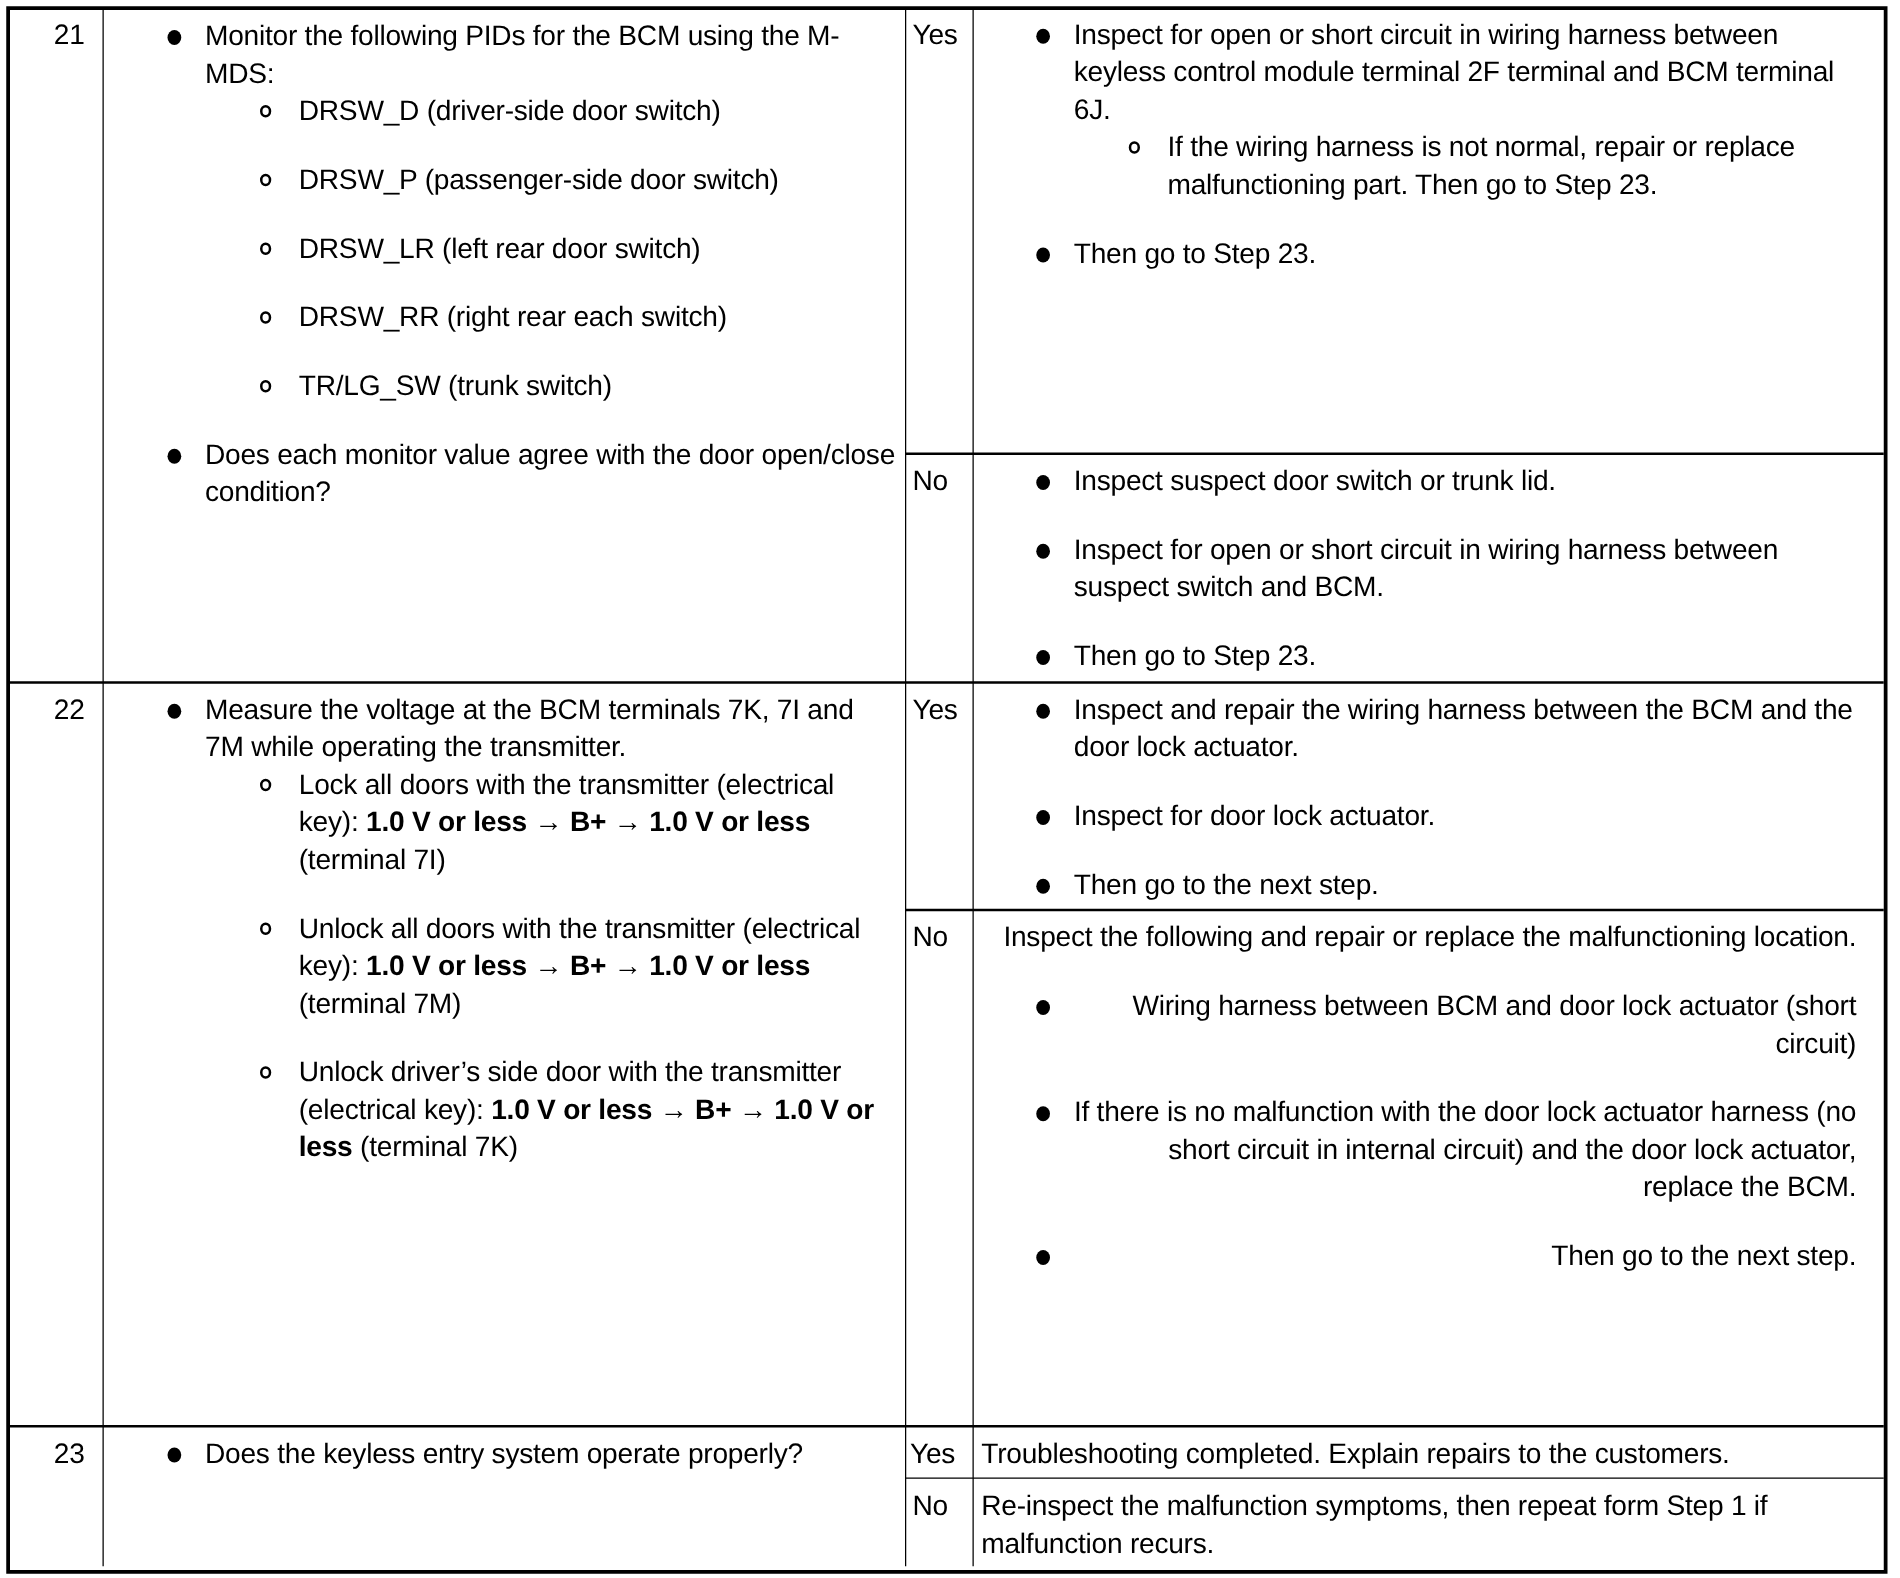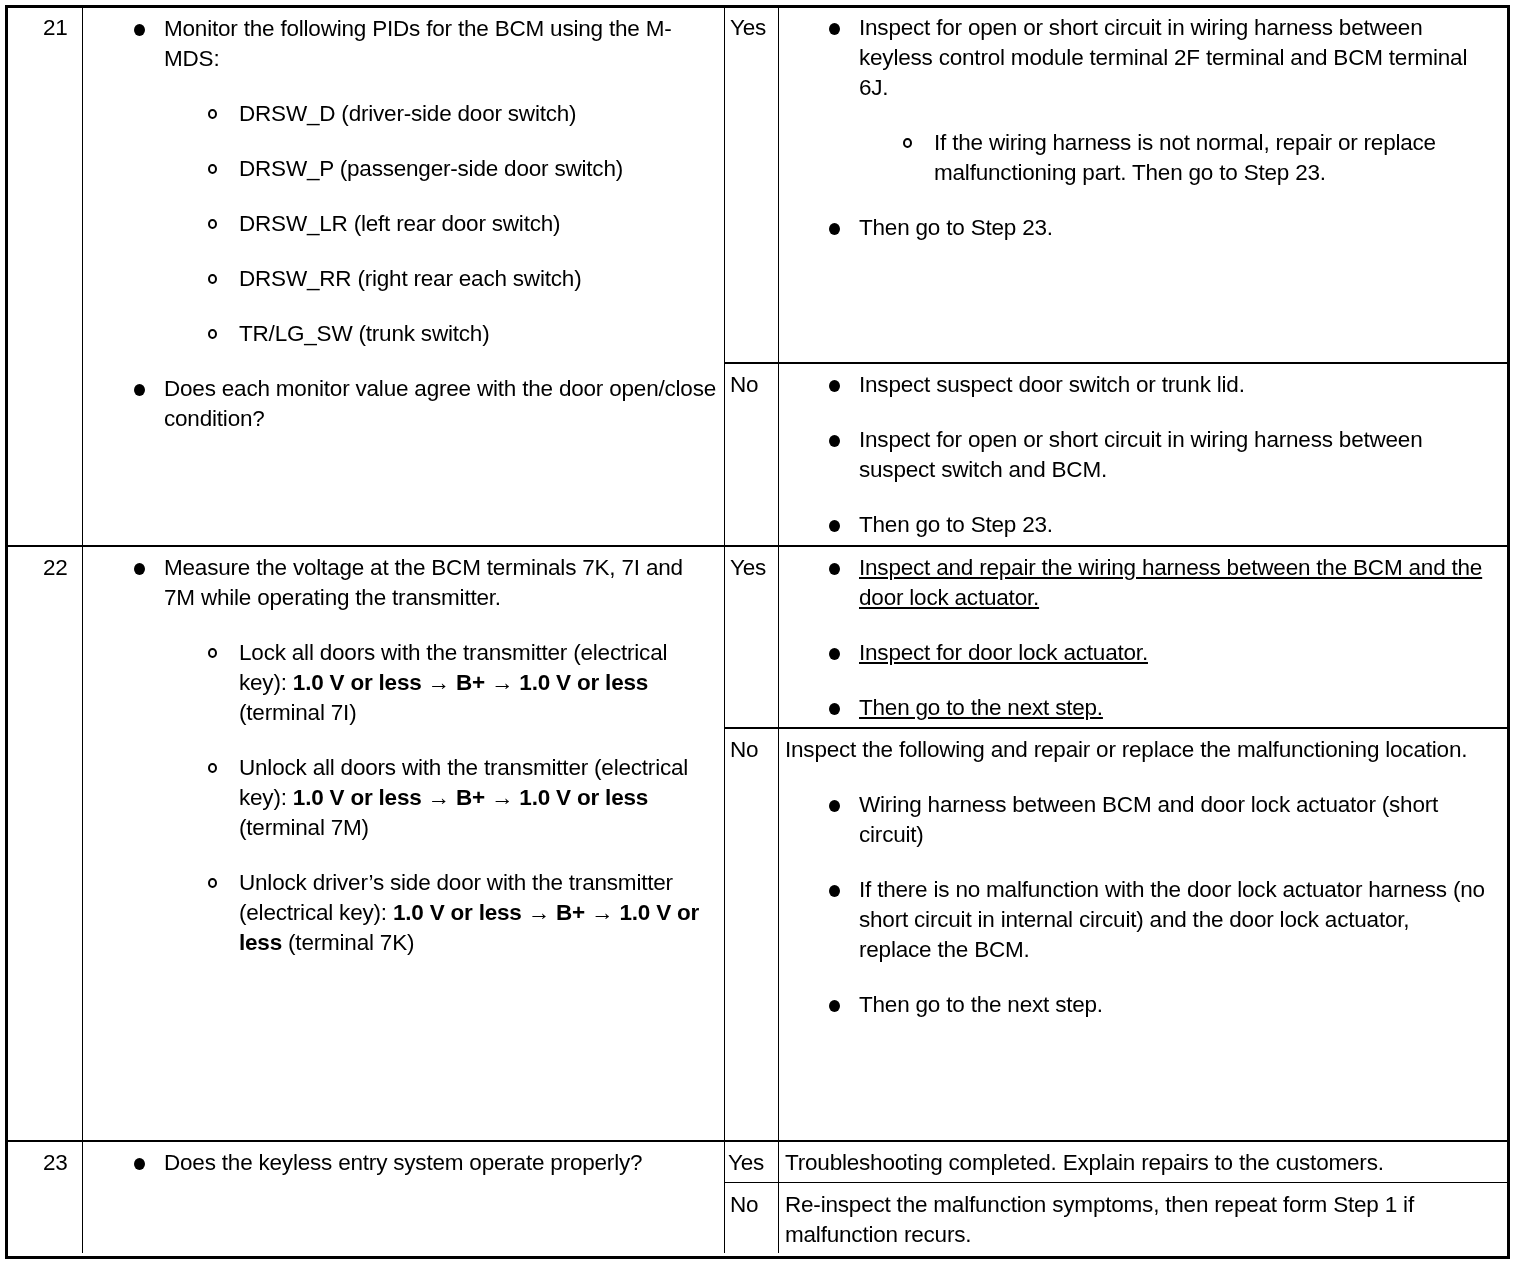--- a/index.html
+++ b/index.html
@@ -16,21 +16,21 @@
   .cell { position: absolute; line-height: 30px; }
   .stepno { left: 6px; margin-left: 31px; }
   .ans { left: 3px; }
   ul.l1, ul.l2 { list-style: none; margin: 0; padding: 0; }
   ul.l1 > li { position: relative; padding-left: 81px; margin-bottom: 25px; }
   ul.l1 > li:last-child { margin-bottom: 0; }
   ul.l1 > li > .b1 {
     position: absolute; left: 51px; top: 10px; width: 11px; height: 12px;
     border-radius: 50%; background: #000;
   }
-  ul.l2 { margin-top: 25px; }
+  ul.l2 { }
   ul.l2 > li { position: relative; padding-left: 75px; margin-bottom: 25px; }
   ul.l2 > li:last-child { margin-bottom: 0; }
   ul.l2 > li > .b2 {
     position: absolute; left: 44px; top: 10px; width: 9px; height: 10px;
     border-radius: 50%; border: 2px solid #000; box-sizing: border-box;
   }
   .r-bullets ul.l1 > li { padding-left: 80px; }
   .r-bullets ul.l1 > li > .b1 { left: 50px; }
   .plain-block { margin-bottom: 25px; }
   b { font-weight: bold; }
@@ -113,30 +113,30 @@
         </li>
         <li>
           <span class="b2"></span><span>Unlock driver’s side door with the transmitter (electrical key): </span><b>1.0 V or less → B+ → 1.0 V or less</b><span> (terminal 7K)</span>
         </li>
       </ul>
     </li>
   </ul>
 </div>
 
 <div class="cell ans" style="left:730px;top:553px;">Yes</div>
-<div class="cell r-bullets" style="left:779px;top:553px;width:710px;text-decoration:underline;">
+<div class="cell r-bullets" style="left:779px;top:553px;width:710px;">
   <ul class="l1">
     <li><span class="b1"></span><span>Inspect and repair the wiring harness between the BCM and the door lock actuator.</span></li>
     <li><span class="b1"></span><span>Inspect for door lock actuator.</span></li>
     <li><span class="b1"></span><span>Then go to the next step.</span></li>
   </ul>
 </div>
 
 <div class="cell ans" style="left:730px;top:735px;">No</div>
-<div class="cell" style="left:785px;top:735px;width:700px;">
+<div class="cell" style="left:785px;top:735px;width:700px;text-align:right;">
   <div class="plain-block">Inspect the following and repair or replace the malfunctioning location.</div>
   <div class="r-bullets" style="margin-left:-6px;">
     <ul class="l1">
       <li><span class="b1"></span><span>Wiring harness between BCM and door lock actuator (short circuit)</span></li>
       <li>
         <span class="b1"></span>
         <span>If there is no malfunction with the door lock actuator harness (no short circuit in internal circuit) and the door lock actuator, replace the BCM.</span>
       </li>
       <li><span class="b1"></span><span>Then go to the next step.</span></li>
     </ul>

